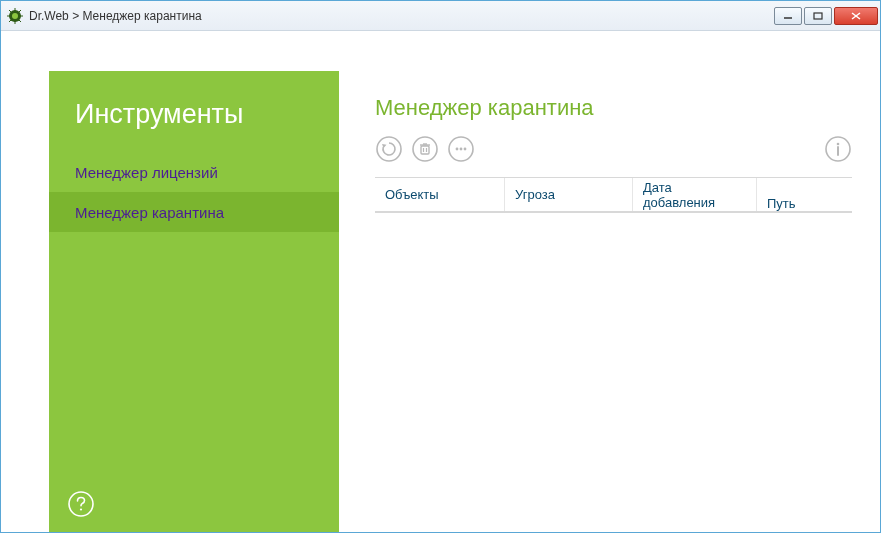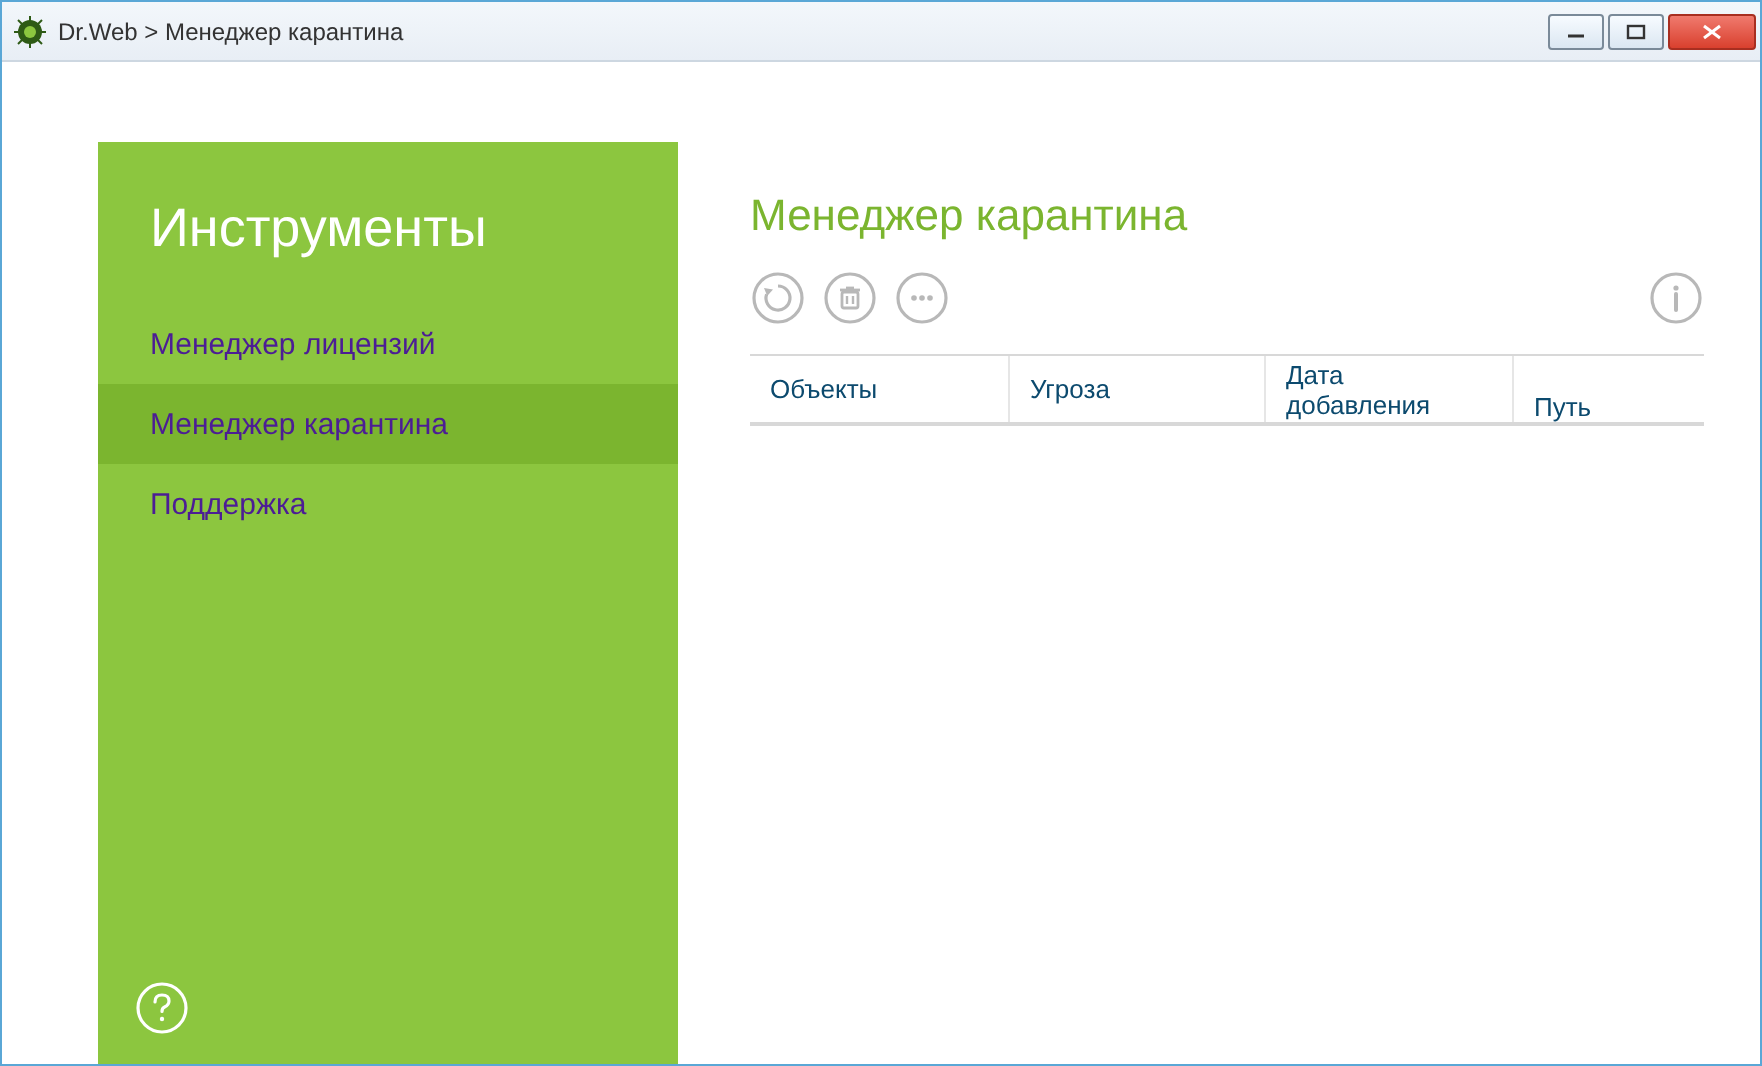--- a/index.html
+++ b/index.html
@@ -151,23 +151,20 @@
 
     <div class="sidebar">
       <div class="sidebar-title">Инструменты</div>
 
       <div class="side-item">
         <span>Менеджер лицензий</span>
       </div>
       <div class="side-item active">
         <span>Менеджер карантина</span>
       </div>
-      <div class="side-item">
-        <span>Поддержка</span>
-      </div>
 
       <div class="sidebar-foot">
         <div class="help-btn">
           <svg width="28" height="28" viewBox="0 0 28 28">
             <circle cx="14" cy="14" r="12" fill="none" stroke="#ffffff" stroke-width="1.6"></circle>
             <path d="M10.5 11 q0 -3.5 3.5 -3.5 q3.5 0 3.5 3 q0 2 -2.2 3 q-1.3 0.6 -1.3 2.2" fill="none" stroke="#ffffff" stroke-width="1.6" stroke-linecap="round"></path>
             <circle cx="14" cy="19.5" r="1.1" fill="#ffffff"></circle>
           </svg>
         </div>
       </div>

